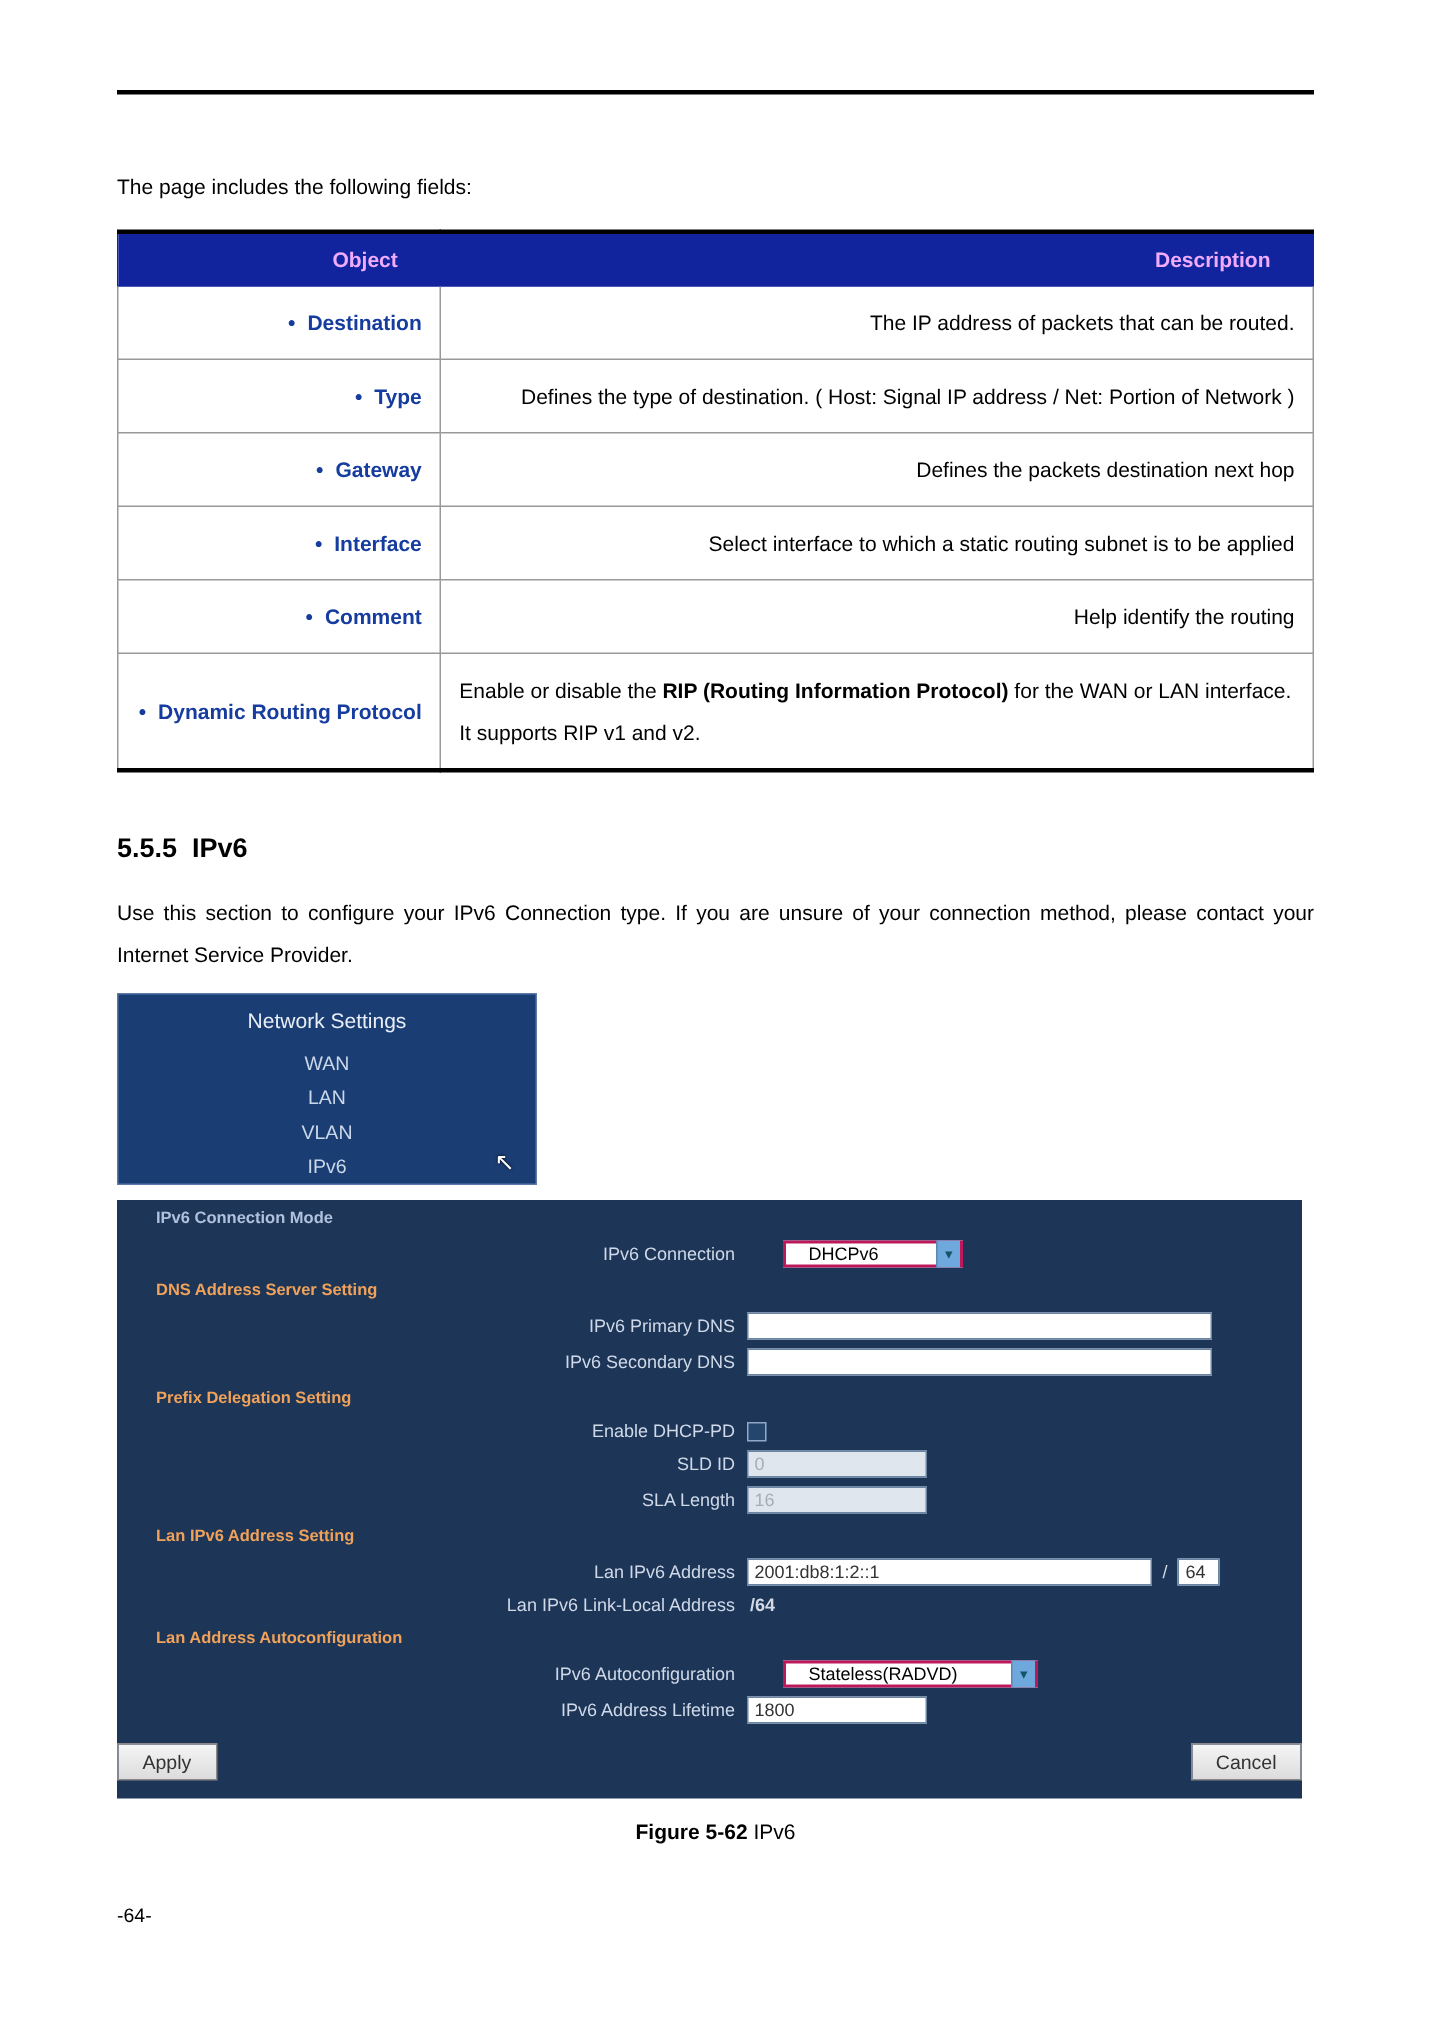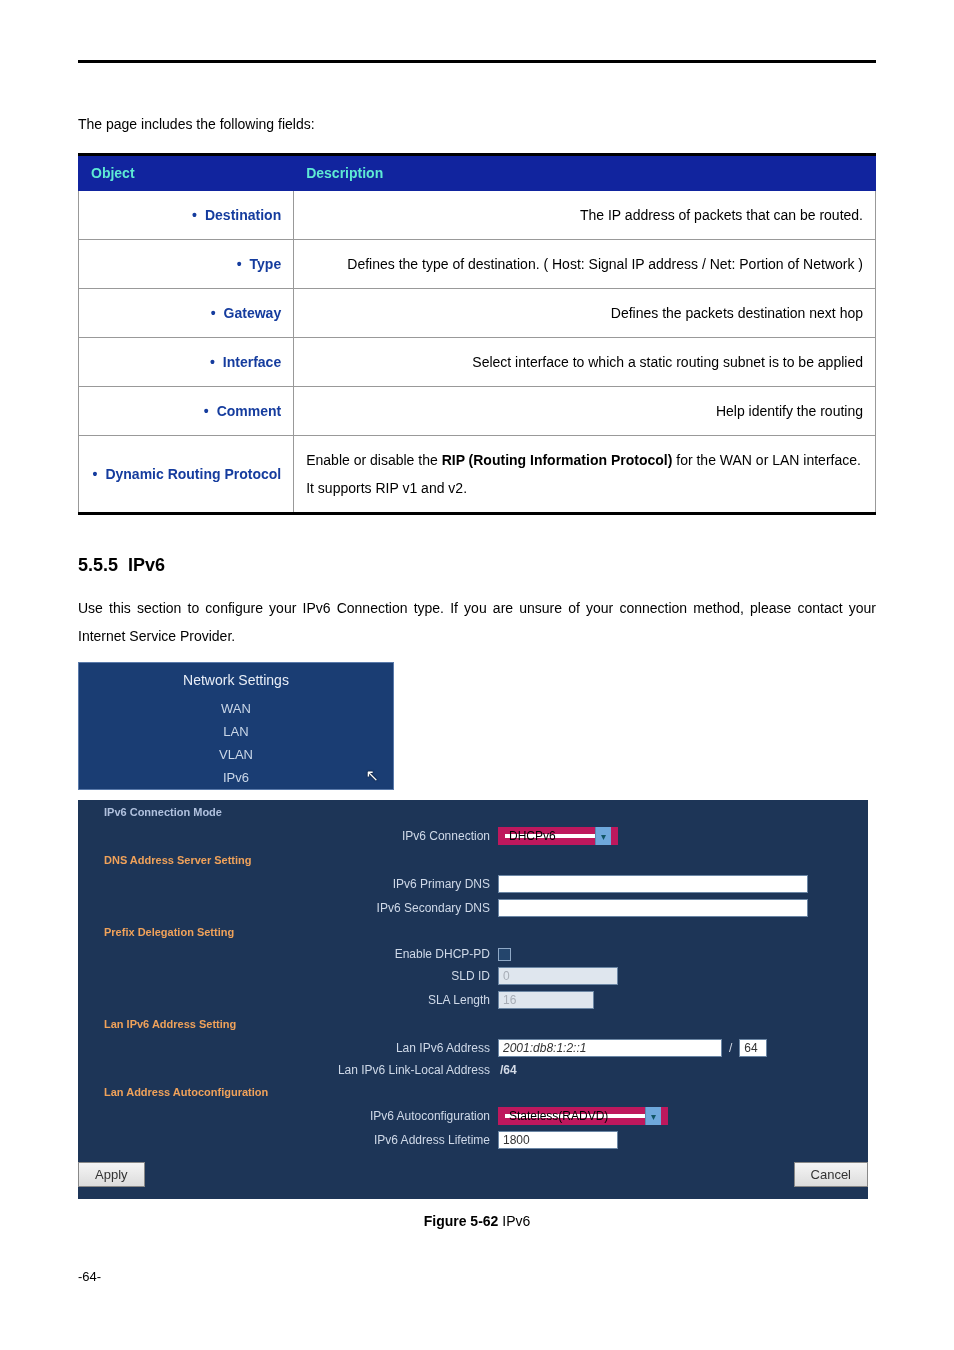--- a/index.html
+++ b/index.html
@@ -26,24 +26,24 @@
   
   .desc-table {
     width: 100%;
     border-collapse: collapse;
     margin: 0 auto 40px;
     border-top: 3px solid #000;
     border-bottom: 3px solid #000;
   }
   .desc-table th {
     background: #11249e;
-    color: #5eead4;
+    color: #f0abfc;
     font-weight: bold;
-    padding: 9px 12px;
-    text-align: left;
+    padding: 9px 28px;
+    text-align: right;
     border: 1px solid #11249e;
   }
   .desc-table td {
     padding: 10px 12px;
     vertical-align: middle;
     border: 1px solid #999;
     line-height: 2;
     text-align: right;
   }
   .desc-table td.obj {
@@ -60,21 +60,21 @@
     font-weight: bold;
     margin: 30px 0 18px 0;
   }
   .body-text {
     line-height: 2;
     text-align: justify;
     margin: 0 0 12px 0;
   }
   
   .nav-shot {
-    width: 316px;
+    width: 280px;
     background: #1a3d73;
     border: 1px solid #5a7aaa;
     position: relative;
     font-family: Arial, sans-serif;
   }
   .nav-header {
     color: #e9eef7;
     text-align: center;
     padding: 9px 0;
     font-size: 14px;
@@ -134,24 +134,25 @@
     color: #333;
   }
   .panel-value input.disabled {
     background: #dfe6ee;
     color: #a7adb6;
   }
   .panel-select {
     display: inline-flex;
     align-items: center;
     background: #fff;
-    border: 7px solid #be185d;
+    border: 2px solid #be185d;
     height: 18px;
     font-size: 12px;
-    padding-left: 4px;
+    padding-left: 15px;
+    margin-left: 24px;
   }
   .panel-select .chev {
     background: #6fa8dc;
     color: #156;
     width: 16px;
     height: 18px;
     display: inline-flex;
     align-items: center;
     justify-content: center;
     margin-left: 4px;
@@ -285,29 +286,29 @@
     </div>
     <div class="panel-row">
       <div class="panel-label">SLD ID</div>
       <div class="panel-value">
           <input type="text" class="disabled" style="width: 120px;" value="0">
         </div>
     </div>
     <div class="panel-row">
       <div class="panel-label">SLA Length</div>
       <div class="panel-value">
-          <input type="text" class="disabled" style="width: 96px;" value="16">
+          <input type="text" class="disabled" style="width: 120px;" value="16">
         </div>
     </div>
 
     <div class="panel-sec-label orange">Lan IPv6 Address Setting</div>
     <div class="panel-row">
       <div class="panel-label">Lan IPv6 Address</div>
       <div class="panel-value">
-        <input type="text" style="width: 224px; font-style: italic;" value="2001:db8:1:2::1">
+        <input type="text" style="width: 270px;" value="2001:db8:1:2::1">
         <span class="slash">/</span>
         <input type="text" style="width: 28px;" value="64">
       </div>
     </div>
     <div class="panel-row">
       <div class="panel-label">Lan IPv6 Link-Local Address</div>
       <div class="panel-value">
           <span style="padding-left:2px;font-weight:bold;">/64</span>
         </div>
     </div>

